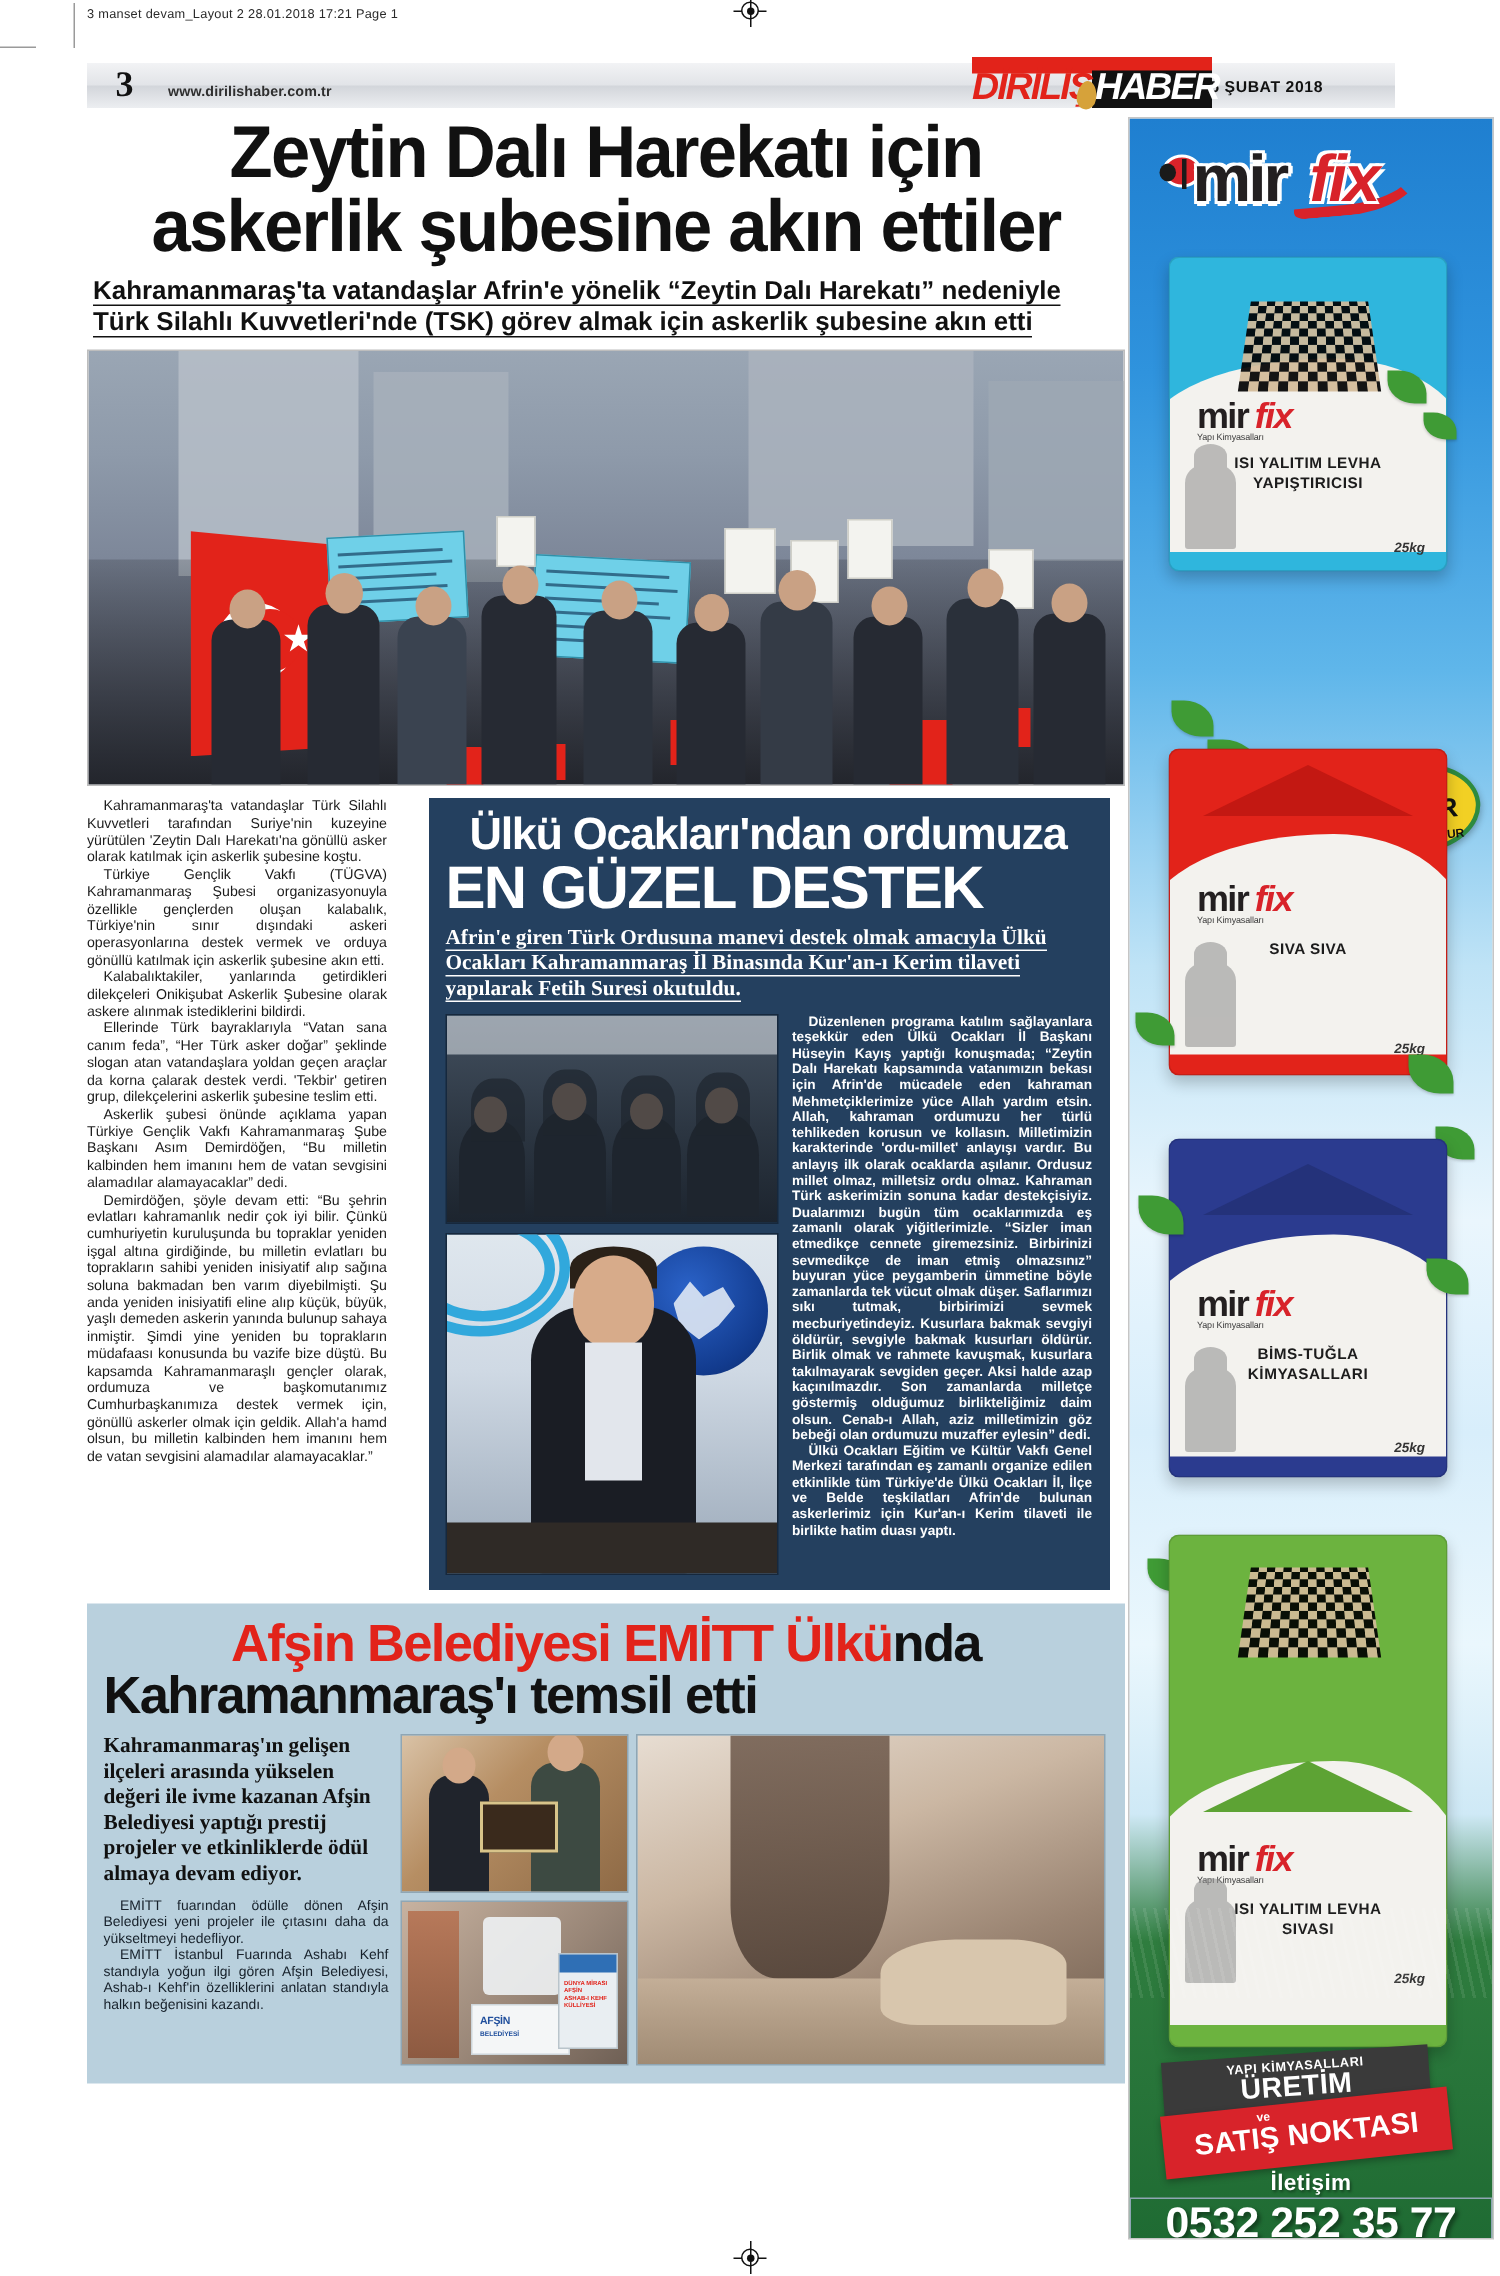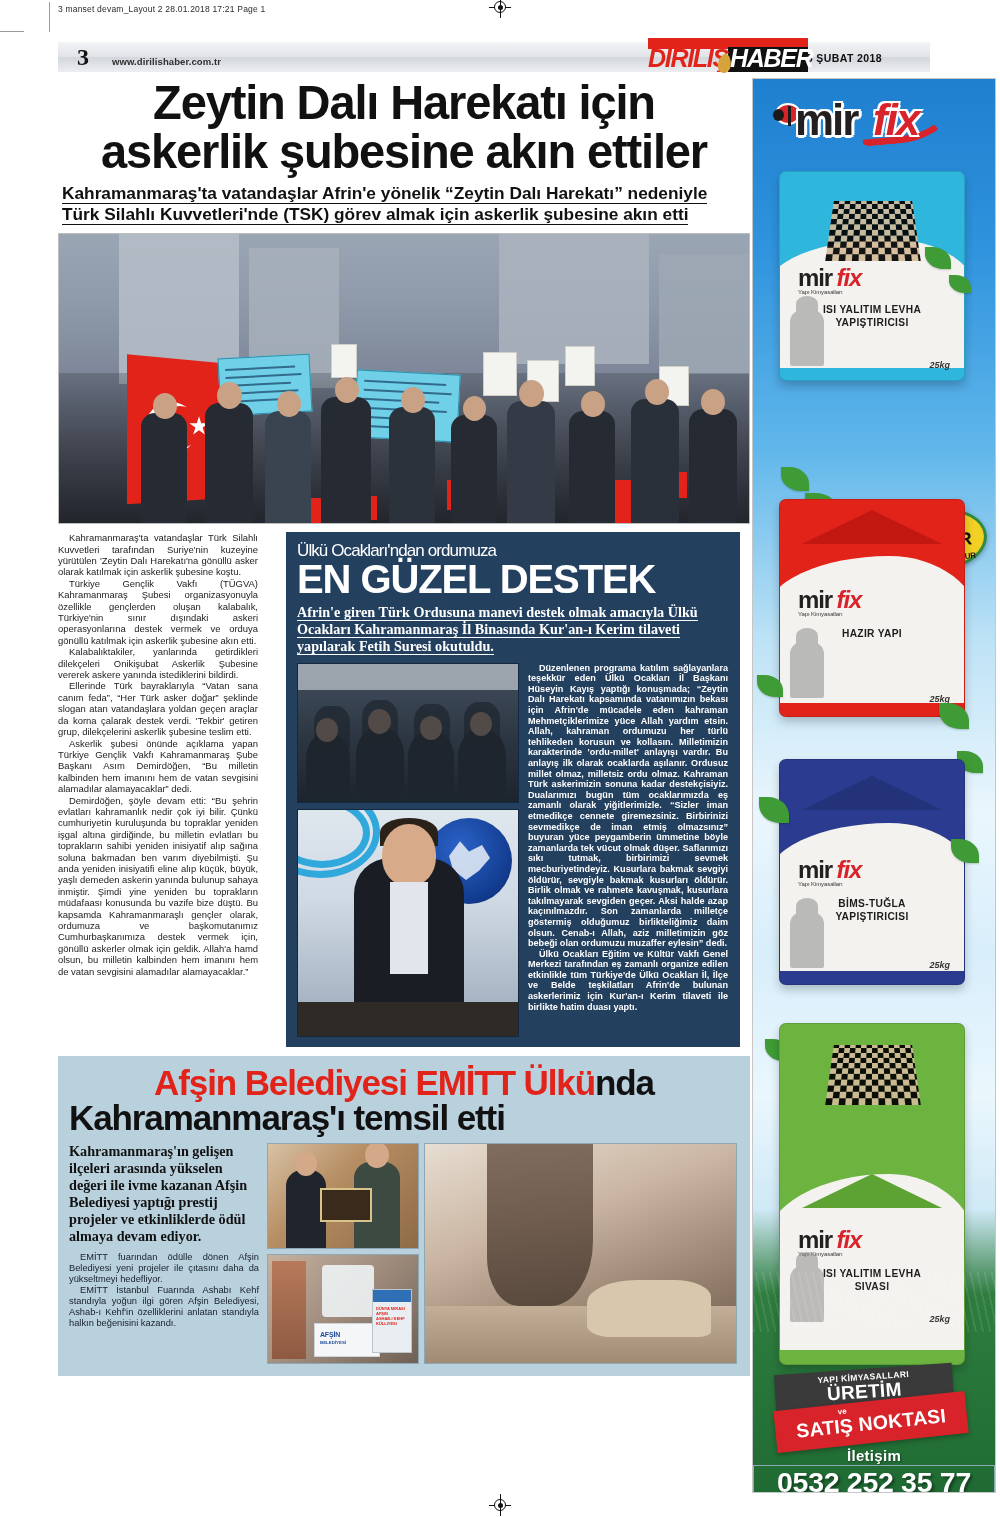--- a/index.html
+++ b/index.html
@@ -115,22 +115,22 @@
     font-size:9.45px; line-height:11.4px; color:#1b1b1b; text-align:justify;
   }
 
   
   .bluebox {
     width:454px; background:#24405f; color:#fff; padding:10px 11px 10px 11px;
     position:relative;
   }
   .bb-kicker {
     font-family:"Liberation Sans", sans-serif;
-    font-weight:normal; font-size:17px; line-height:1; letter-spacing:-.9px; color:#fff;
-    margin:0 0 1px 0;
+    font-weight:bold; font-size:30px; line-height:1; letter-spacing:-.9px; color:#fff;
+    margin:0 0 1px 16px;
   }
   .bb-title {
     font-family:"Liberation Sans", sans-serif;
     font-weight:bold; font-size:40px; line-height:.96; letter-spacing:-1.1px; color:#fff;
     margin:0 0 5px 0;
   }
   .bb-deck {
     font-family:"Liberation Serif", serif;
     font-size:14.2px; line-height:1.2; font-weight:bold; color:#fff;
     white-space:pre-line; margin:0 0 8px 0;
@@ -385,21 +385,21 @@
     <div class="head" style="left:586px;bottom:118px;width:24px;height:26px;"></div>
     <div class="person" style="left:630px;width:48px;height:114px;"></div>
     <div class="head" style="left:642px;bottom:108px;width:24px;height:26px;"></div>
   </div>
 
   <div class="colwrap">
 
     <div class="leftcol">
       <p>Kahramanmaraş'ta vatandaşlar Türk Silahlı Kuvvetleri tarafından Suriye'nin kuzeyine yürütülen 'Zeytin Dalı Harekatı'na gönüllü asker olarak katılmak için askerlik şubesine koştu.</p>
       <p>Türkiye Gençlik Vakfı (TÜGVA) Kahramanmaraş Şubesi organizasyonuyla özellikle gençlerden oluşan kalabalık, Türkiye'nin sınır dışındaki askeri operasyonlarına destek vermek ve orduya gönüllü katılmak için askerlik şubesine akın etti.</p>
-      <p>Kalabalıktakiler, yanlarında getirdikleri dilekçeleri Onikişubat Askerlik Şubesine vererek askere yanında istediklerini bildirdi.</p>
+      <p>Kalabalıktakiler, yanlarında getirdikleri dilekçeleri Onikişubat Askerlik Şubesine olarak askere alınmak istediklerini bildirdi.</p>
       <p>Ellerinde Türk bayraklarıyla “Vatan sana canım feda”, “Her Türk asker doğar” şeklinde slogan atan vatandaşlara yoldan geçen araçlar da korna çalarak destek verdi. 'Tekbir' getiren grup, dilekçelerini askerlik şubesine teslim etti.</p>
       <p>Askerlik şubesi önünde açıklama yapan Türkiye Gençlik Vakfı Kahramanmaraş Şube Başkanı Asım Demirdöğen, “Bu milletin kalbinden hem imanını hem de vatan sevgisini alamadılar alamayacaklar” dedi.</p>
       <p>Demirdöğen, şöyle devam etti: “Bu şehrin evlatları kahramanlık nedir çok iyi bilir. Çünkü cumhuriyetin kuruluşunda bu topraklar yeniden işgal altına girdiğinde, bu milletin evlatları bu toprakların sahibi yeniden inisiyatif alıp sağına soluna bakmadan ben varım diyebilmişti. Şu anda yeniden inisiyatifi eline alıp küçük, büyük, yaşlı demeden askerin yanında bulunup sahaya inmiştir. Şimdi yine yeniden bu toprakların müdafaası konusunda bu vazife bize düştü. Bu kapsamda Kahramanmaraşlı gençler olarak, ordumuza ve başkomutanımız Cumhurbaşkanımıza destek vermek için, gönüllü askerler olmak için geldik. Allah'a hamd olsun, bu milletin kalbinden hem imanını hem de vatan sevgisini alamadılar alamayacaklar.”</p>
     </div>
 
     <div class="bluebox">
       <div class="bb-kicker">Ülkü Ocakları'ndan ordumuza</div>
       <div class="bb-title">EN GÜZEL DESTEK</div>
       <div class="bb-deck"><span>Afrin'e giren Türk Ordusuna manevi destek olmak amacıyla Ülkü Ocakları Kahramanmaraş İl Binasında Kur'an-ı Kerim tilaveti yapılarak Fetih Suresi okutuldu.</span></div>
 
@@ -530,39 +530,39 @@
   </div>
 
   <div class="sack" style="top:420px;height:218px;background:#e2231a;">
     <div class="white-swoop" style="top:26%;height:68%;"></div>
     <div class="roof" style="top:10px;color:#c31812;"></div>
     <div class="sk-logo" style="top:86px;">
       <span class="sk-mir">mir</span>
       <span class="sk-fix">fix</span>
       <div class="sk-sub">Yapı Kimyasalları</div>
     </div>
-    <div class="sk-txt" style="top:128px;">HAZIR YAPI</div>
+    <div class="sk-txt" style="top:128px;">SIVA SIVA</div>
     <div class="sk-kg" style="bottom:12px;">25kg</div>
     <div class="worker" style="bottom:18px;"></div>
   </div>
 
   <div class="leaf" style="left:4px;top:596px;width:26px;height:22px;"></div>
   <div class="leaf" style="left:186px;top:624px;width:30px;height:26px;"></div>
   <div class="leaf" style="left:204px;top:672px;width:26px;height:22px;"></div>
 
   <div class="sack" style="top:680px;height:226px;background:#2b3b8f;">
     <div class="white-swoop" style="top:28%;height:66%;"></div>
     <div class="roof" style="top:16px;color:#24327a;"></div>
     <div class="sk-logo" style="top:96px;">
       <span class="sk-mir">mir</span>
       <span class="sk-fix">fix</span>
       <div class="sk-sub">Yapı Kimyasalları</div>
     </div>
     <div class="sk-txt" style="top:138px; white-space:pre-line;">BİMS-TUĞLA
-YAPIŞTIRICISI</div>
+KİMYASALLARI</div>
     <div class="sk-kg" style="bottom:14px;">25kg</div>
     <div class="worker" style="bottom:16px;"></div>
   </div>
 
   <div class="leaf" style="left:6px;top:718px;width:30px;height:26px;"></div>
   <div class="leaf" style="left:198px;top:760px;width:28px;height:24px;"></div>
   <div class="leaf" style="left:12px;top:960px;width:26px;height:22px;"></div>
 
   <div class="sack" style="top:944px;height:342px;background:#6cb33f;">
     <div class="white-swoop" style="top:44%;height:52%;"></div>

